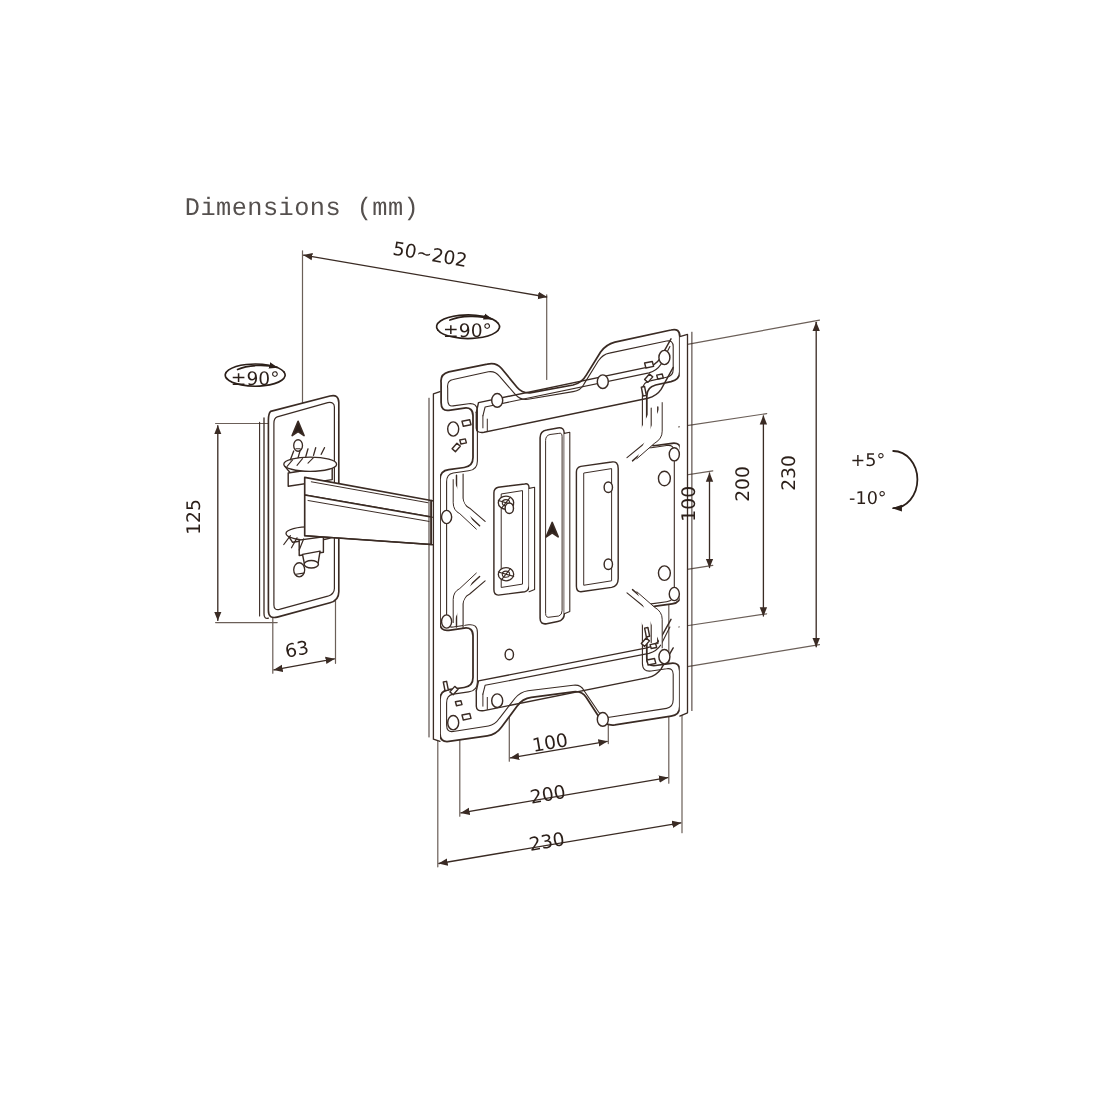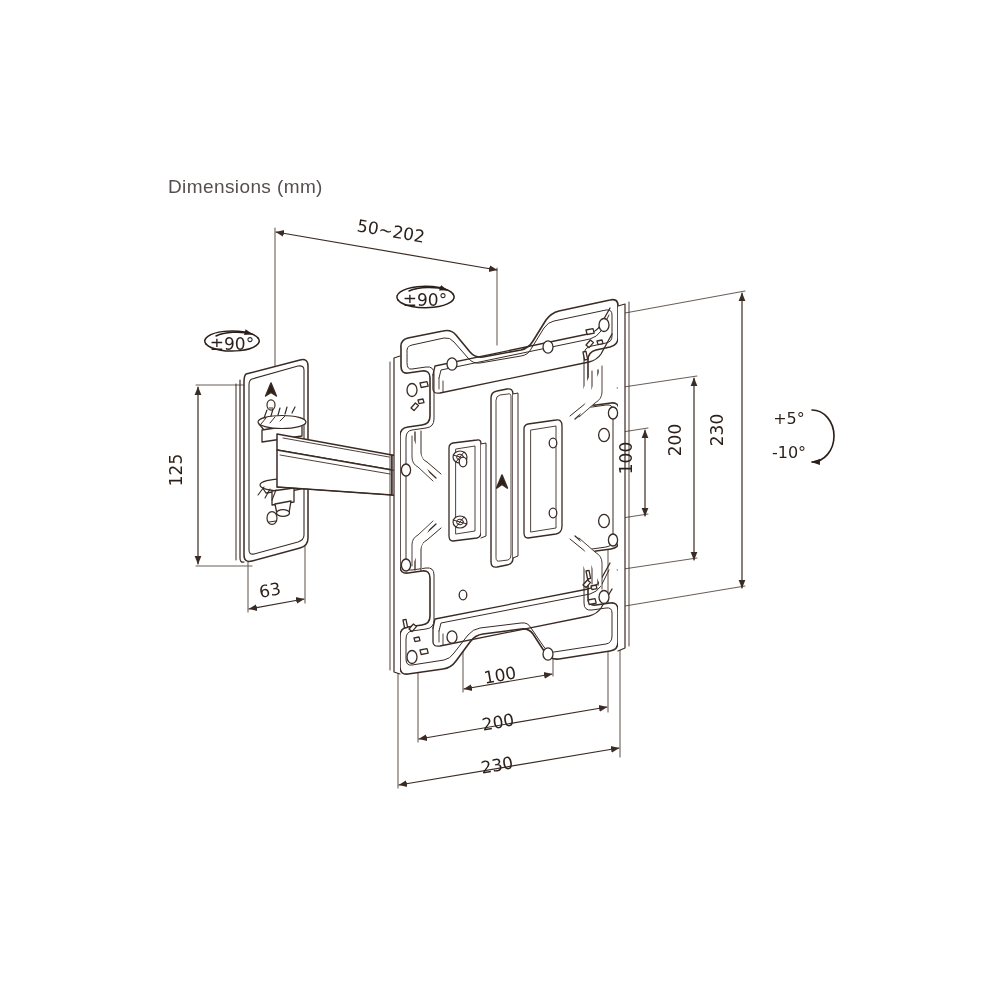--- a/index.html
+++ b/index.html
@@ -7,25 +7,25 @@
   body{
     width:1000px;height:1000px;overflow:hidden;
     font-family:"DejaVu Sans","Liberation Sans",sans-serif;
     background:#ffffff;
   }
   #stage{position:relative;width:1000px;height:1000px;background:#fff;}
   #drawing{position:absolute;left:0;top:0;width:1000px;height:1000px;}
   .title{
     position:absolute;
     left:168px; top:176px;
-    font-size:19px;
+    font-size:23px;
     color:#55504e;
     letter-spacing:.4px;
     white-space:nowrap;
-    font-family:Liberation Sans, sans-serif;
+    font-family:Liberation Mono, monospace;
   }
 </style>
 </head>
 <body>
 
 <div id="stage">
 
   <div class="title">Dimensions (mm)</div>
 
   <svg id="drawing" viewBox="0 0 1000 1000">

